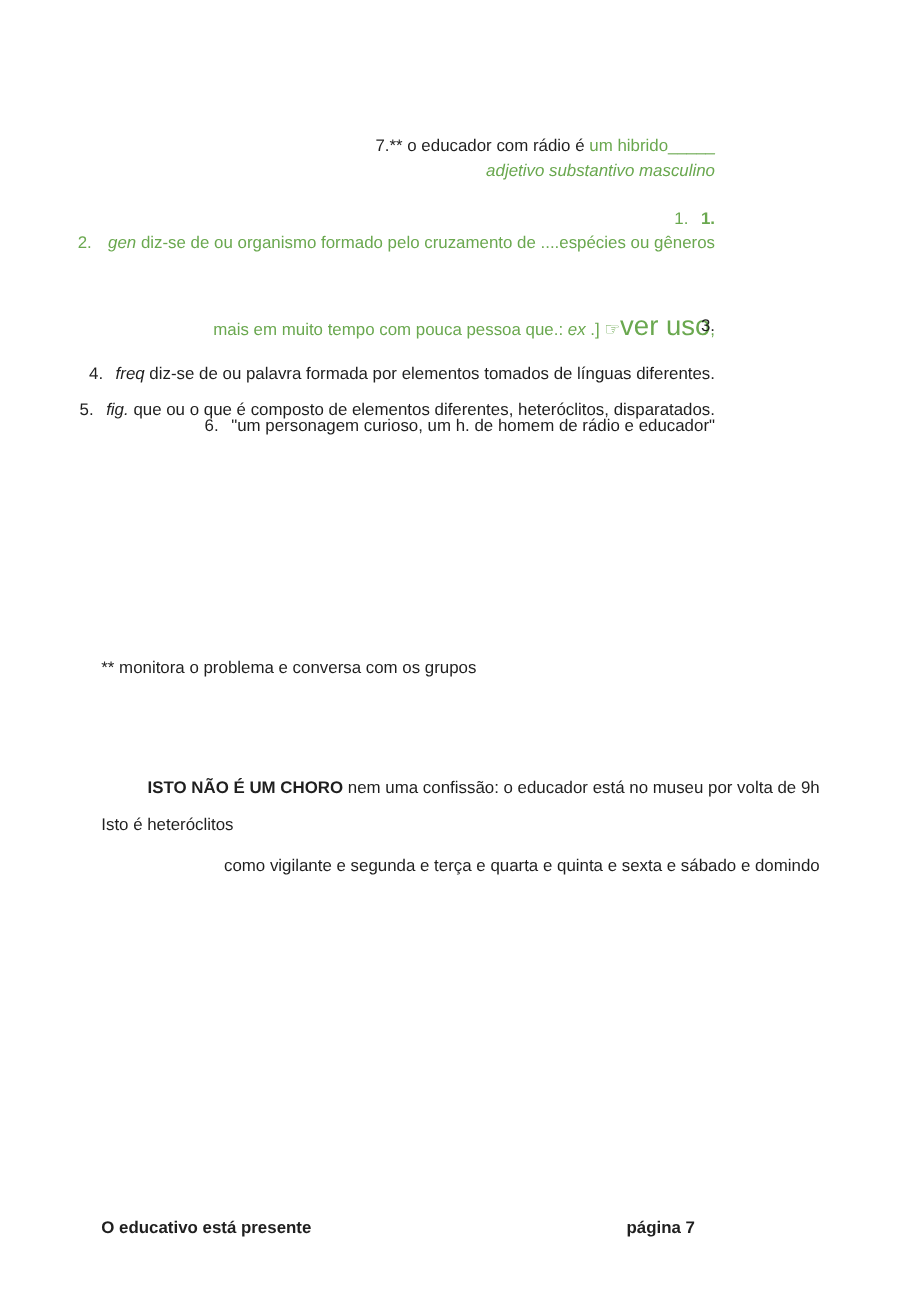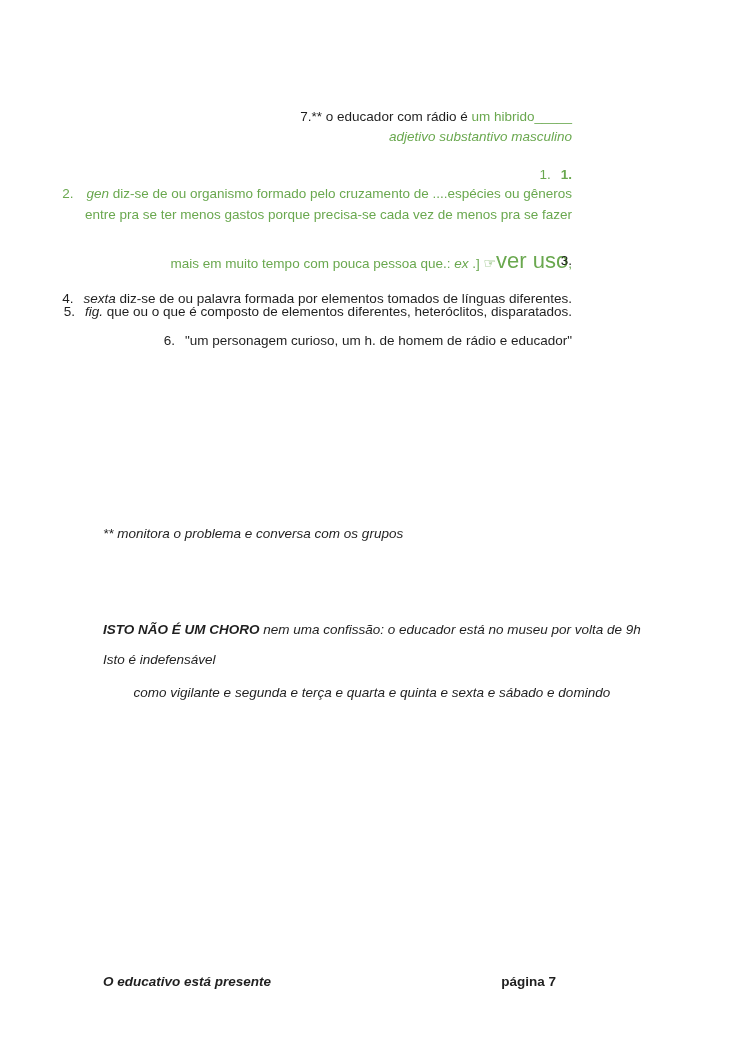--- a/index.html
+++ b/index.html
@@ -13,68 +13,67 @@
     font-family: "Liberation Sans", "DejaVu Sans", sans-serif;
     overflow: hidden;
   }
   .line {
     position: absolute;
     font-size: 13.5px;
     line-height: 21px;
     white-space: pre;
   }
   .right { right: 91px; text-align: right; }
-  .left  { left: 103px;  text-align: center; font-style: italic; }
+  .left  { left: 81px;  text-align: right; }
   .green { color: var(--green, #6aa84f); }
   .italic { font-style: italic; }
   .bold { font-weight: bold; }
   .big { font-size: 22px; }
   .manicule { font-size: 14px; }
   .gap   { display: inline-block; width: 10px; }
   .gap13 { display: inline-block; width: 13px; }
   .c-column {
     position: absolute;
     left: 0;
     width: 739px;
     text-align: right;
     padding-left: 16px;
   }
   .c-line { font-size: 13.5px; line-height: 19.5px; }
-  .stmt-line { white-space: pre; }
+  .stmt-line { white-space: pre; margin-left: 37px; }
 </style>
 </head>
 <body>
 
 <div class="page">
 
   <div class="line right" style="top:85px">
     <span>7.** o educador com rádio é </span><span class="green">um hibrido</span><span class="green">_____</span>
   </div>
 
   <div class="line right green italic" style="top:126px">adjetivo substantivo masculino</div>
 
   <div class="line right" style="top:143px">
     <span class="green">1.</span><span class="gap"></span><span class="green bold">1.</span>
   </div>
 
   <div class="line right green" style="top:162px">
     <span>2.</span><span class="gap13"></span><span class="italic">gen</span><span> diz-se de ou organismo formado pelo cruzamento de ....espécies ou gêneros</span>
   </div>
-  <div class="line right green" style="top:204px">entre pra se ter menos gastos porque precisa-se cada vez de menos pra se fazer</div>
   <div class="line right green" style="top:219px; line-height:28px">
     <span>mais em muito tempo com pouca pessoa que.: </span><span class="italic">ex</span><span> .] </span><span class="manicule">☞</span><span class="big">ver uso</span><span>,</span>
   </div>
 
   <div class="line right" style="top:250px">3.</div>
 
   <div class="line right" style="top:267px">
-    <span>4.</span><span class="gap"></span><span class="italic">sexta</span><span> diz-se de ou palavra formada por elementos tomados de línguas diferentes.</span>
+    <span>4.</span><span class="gap"></span><span class="italic">freq</span><span> diz-se de ou palavra formada por elementos tomados de línguas diferentes.</span>
   </div>
 
-  <div class="line right" style="top:280px">
+  <div class="line right" style="top:296px">
     <span>5.</span><span class="gap"></span><span class="italic">fig.</span><span> que ou o que é composto de elementos diferentes, heteróclitos, disparatados.</span>
   </div>
 
   <div class="line right" style="top:309px">
     <span>6.</span><span class="gap"></span><span>"um personagem curioso, um h. de homem de rádio e educador"</span>
   </div>
 
   <div class="c-column" style="top:378px">
     <div class="c-line">cc</div>
     <div class="c-line">c</div>
@@ -84,18 +83,18 @@
     <div class="c-line">c</div>
   </div>
 
   <div class="line left" style="top:523px">** monitora o problema e conversa com os grupos</div>
 
   <div class="line left" style="top:577px">
     <div class="stmt-line"><span class="bold">ISTO NÃO É UM CHORO</span><span> nem uma confissão: o educador está no museu por volta de 9h</span></div>
     <div class="stmt-line">como vigilante e segunda e terça e quarta e quinta e sexta e sábado e domindo</div>
   </div>
 
-  <div class="line left" style="top:649px">Isto é indefensável</div>
+  <div class="line left" style="top:649px">Isto é heteróclitos</div>
 
   <div class="line left bold" style="top:971px">O educativo está presente</div>
   <div class="line bold" style="top:971px; right:107px">página 7</div>
 
 </div>
 
 </body></html>

